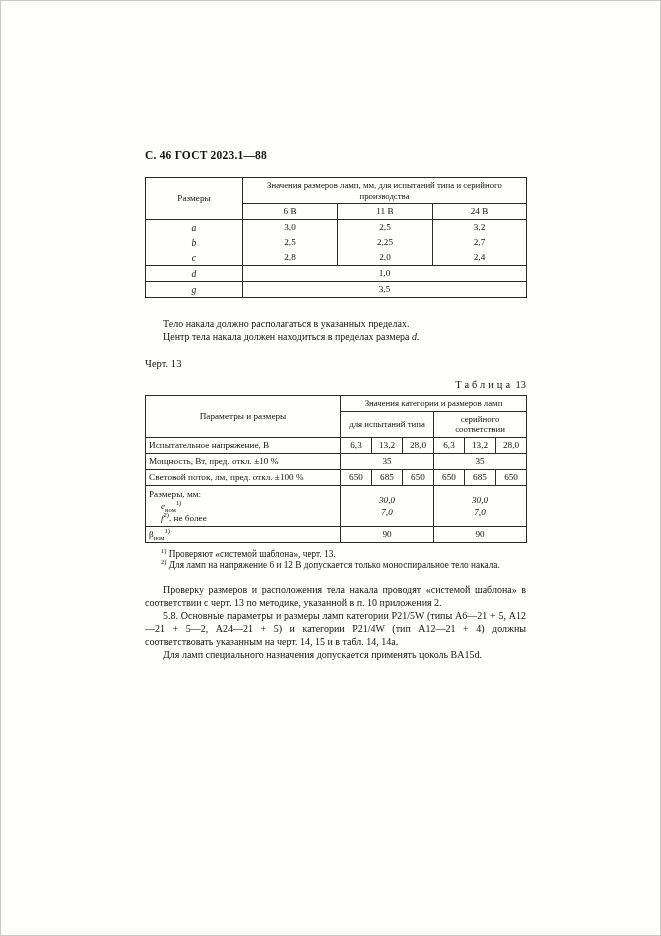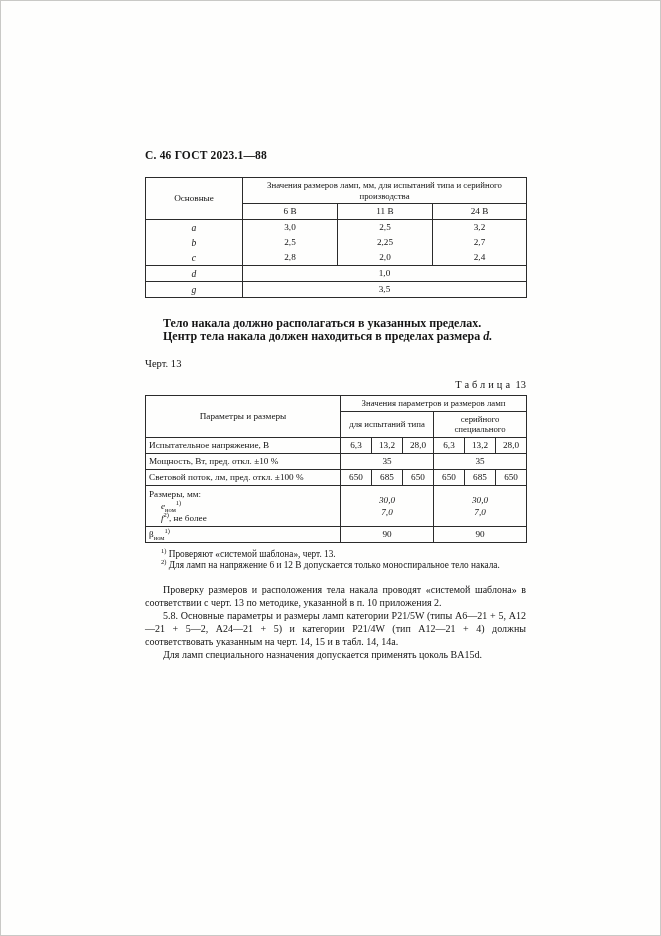--- a/index.html
+++ b/index.html
@@ -20,21 +20,21 @@
   .t .nt { border-top:none; }
   .rl { font-style:italic; font-size:9.6px; }
   .small-head { font-size:8.8px; line-height:10.5px; padding:3px 10px; }
   sup { font-size:6.5px; vertical-align:super; line-height:0; }
   sub { font-size:6.5px; vertical-align:sub; line-height:0; }
   .vbottom { vertical-align:bottom;font-style:italic; }
   .dim-sub { padding-left:12px; }
   .cellline { line-height:12px; }
 
   
-  .notes { margin-top:19px; font-size:12px; line-height:13px;font-weight:bold; }
+  .notes { margin-top:19px; font-size:10px; line-height:13px; }
   .notes p { text-indent:18px; }
   .fig-caption { text-align:left; font-size:10.6px; margin-top:15px; }
   .tbl-caption { text-align:right; font-size:10.4px; margin-top:10px; margin-bottom:5px; }
   .tbl-caption .spaced { letter-spacing:3px;text-align:right; }
 
   
   .footnotes { margin-top:6px; font-size:9.3px; line-height:11.5px; }
   .footnotes p { text-indent:16px; text-align:justify; }
 
   
@@ -52,21 +52,21 @@
 
     <table class="t t1">
       <colgroup>
         <col style="width:97px">
           <col style="width:95px">
           <col style="width:95px">
           <col style="width:94px">
       </colgroup>
       <tbody>
         <tr>
-          <td rowspan="2">Основные</td>
+          <td rowspan="2">Размеры</td>
           <td colspan="3" class="small-head">Значения размеров ламп, мм, для испытаний типа и серийного производства</td>
         </tr>
         <tr>
           <td>6 В</td>
           <td>11 В</td>
           <td>24 В</td>
         </tr>
         <tr>
           <td class="rl nb">a</td>
           <td class="nb">3,0</td>
@@ -113,25 +113,25 @@
           <col style="width:31px">
           <col style="width:31px">
           <col style="width:31px">
           <col style="width:31px">
           <col style="width:31px">
           <col style="width:31px">
       </colgroup>
       <tbody>
         <tr>
           <td rowspan="2">Параметры и размеры</td>
-          <td colspan="6" class="small-head">Значения параметров и размеров ламп</td>
+          <td colspan="6" class="small-head">Значения категории и размеров ламп</td>
         </tr>
         <tr>
           <td colspan="3" class="small-head">для испытаний типа</td>
-          <td colspan="3" class="small-head">серийного специального</td>
+          <td colspan="3" class="small-head">серийного соответствии</td>
         </tr>
         <tr>
           <td class="left">Испытательное напряжение, В</td>
           <td>6,3</td>
           <td>13,2</td>
           <td>28,0</td>
           <td>6,3</td>
           <td>13,2</td>
           <td>28,0</td>
         </tr>

